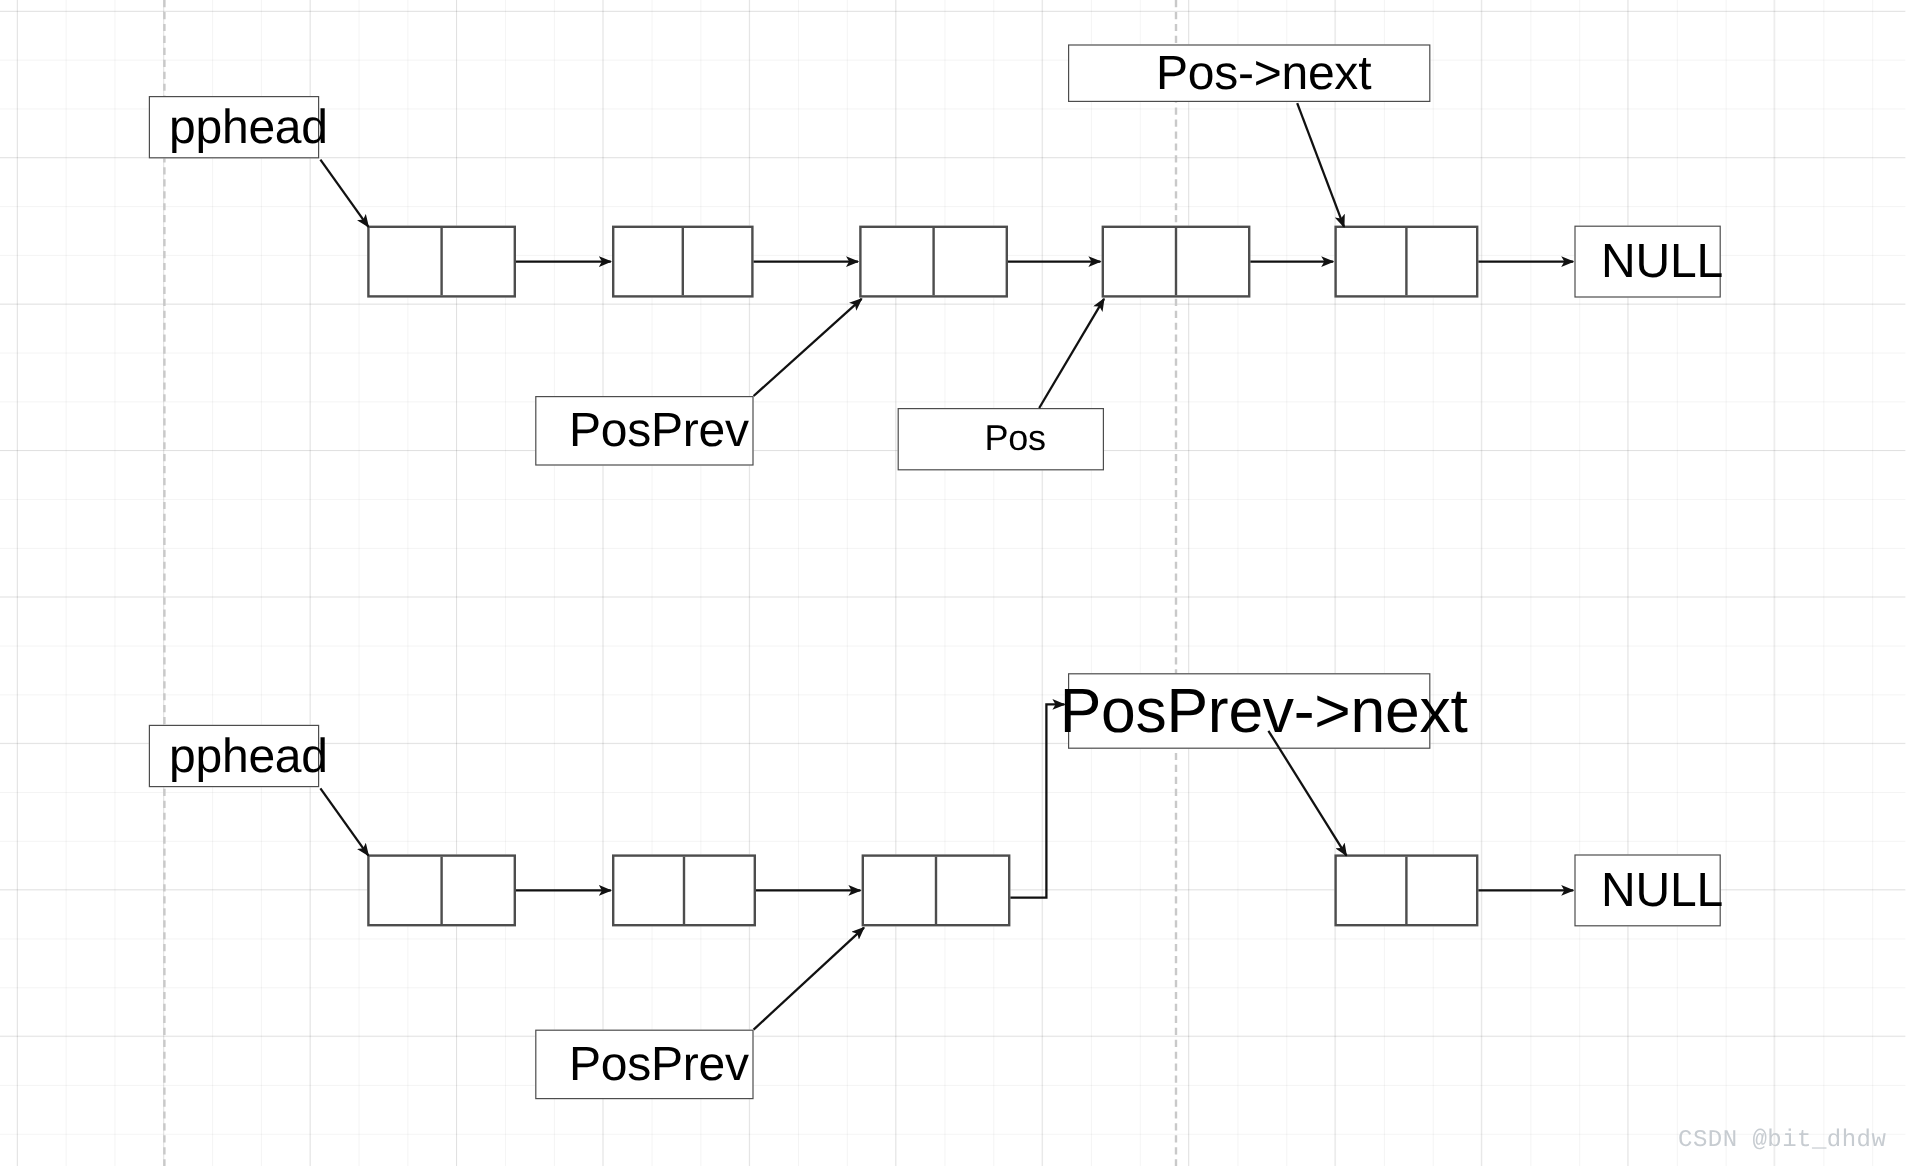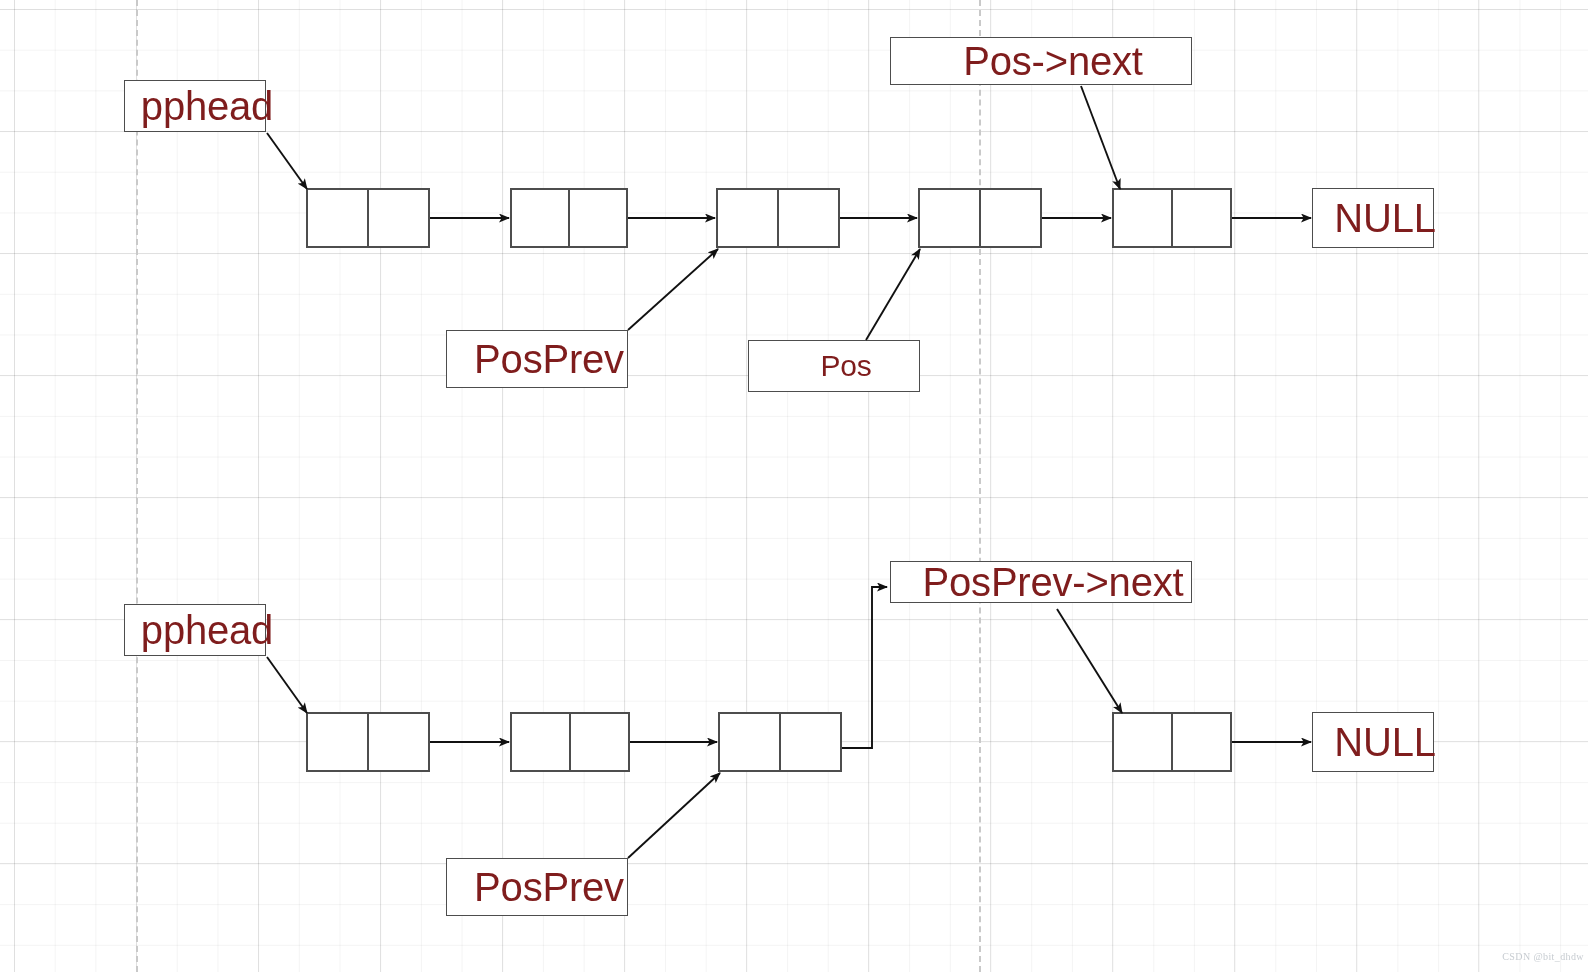--- a/index.html
+++ b/index.html
@@ -35,21 +35,21 @@
   }
   
   .lbl {
     position: absolute;
     box-sizing: border-box;
     background: #ffffff;
     border: 1.6px solid #4d4d4d;
     display: flex;
     align-items: center;
     justify-content: center;
-    color: #7f1d1d;
+    color: #000000;
     white-space: nowrap;
     letter-spacing: -0.2px;
     padding-left: 24px;
   }
   
   .node {
     position: absolute;
     box-sizing: border-box;
     background: #ffffff;
     border: 2.2px solid #4d4d4d;
@@ -65,26 +65,26 @@
   svg.overlay {
     position: absolute;
     left: 0;
     top: 0;
     width: 1588px;
     height: 972px;
     pointer-events: none;
   }
   .watermark {
     position: absolute;
-    right: 4px;
+    right: 16px;
     bottom: 10px;
     color: #c7ccd1;
-    font-size: 10px;
+    font-size: 20px;
     letter-spacing: 0.4px;
-    font-family: Liberation Serif, serif;
+    font-family: Liberation Mono, monospace;
   }
 </style>
 </head>
 <body>
 
 <div id="canvas">
 
   <div class="page-break" style="left:136px;"></div>
   <div class="page-break" style="left:979px;"></div>
 
@@ -130,21 +130,21 @@
   </div>
 
   <div class="lbl" style="left:748px; top:340px; width:172px; height:52px; font-size:30px;">
     <span>Pos</span>
   </div>
 
   <div class="lbl" style="left:124px; top:604px; width:142px; height:52px; font-size:40px;">
     <span>pphead</span>
   </div>
 
-  <div class="lbl" style="left:890px; top:561px; width:302px; height:42px; font-size:40px;">
+  <div class="lbl" style="left:890px; top:561px; width:302px; height:63px; font-size:52px;">
     <span>PosPrev-&gt;next</span>
   </div>
 
   <div class="node" style="left:306px; top:712px; width:124px; height:60px;">
     <div class="cell left"></div>
     <div class="cell right"></div>
   </div>
 
   <div class="node" style="left:510px; top:712px; width:120px; height:60px;">
     <div class="cell left"></div>

